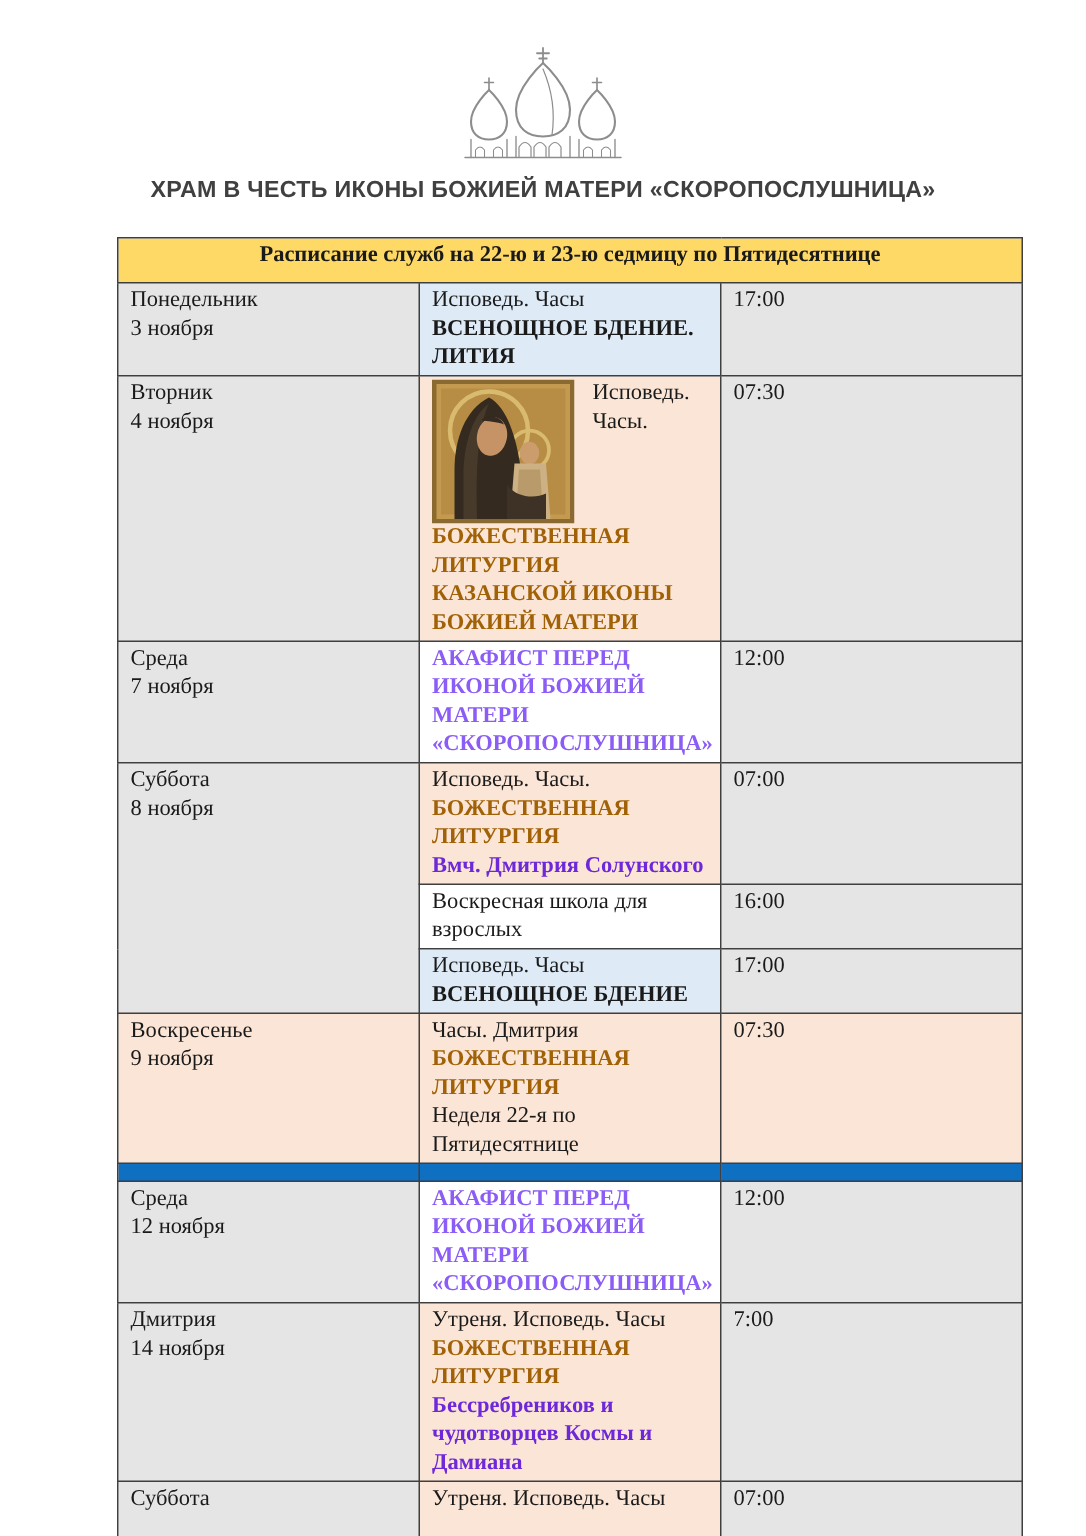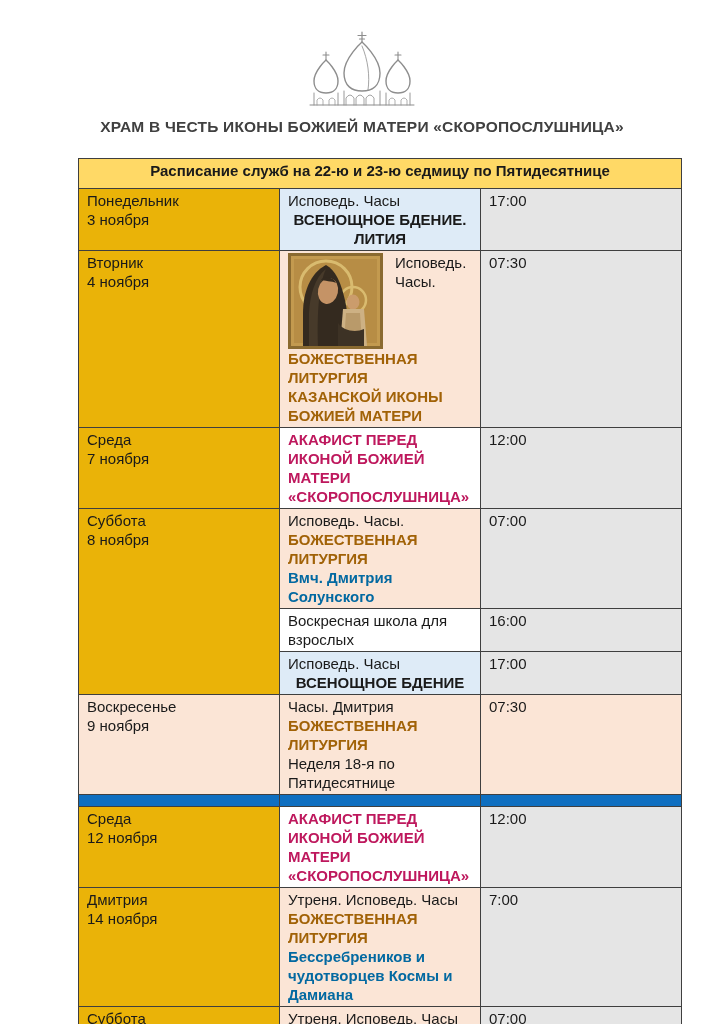--- a/index.html
+++ b/index.html
@@ -7,38 +7,38 @@
     font-family: "Liberation Sans", sans-serif; }
 
   .logo-wrap { width: 724px; text-align: center; padding-top: 26px; height: 110px; }
 
   .doc-title { text-align: center; color: #404040; font-weight: bold; font-size: 15.5px;
     margin-top: 8px; letter-spacing: .2px; }
 
   table.sched { border-collapse: collapse; table-layout: fixed; width: 604px;
     margin: 22px 0 0 78px; font-size: 15px; }
   table.sched td { border: 1px solid #3f3f3f; vertical-align: top;
-    padding: 2px 8px 2px 8px; line-height: 19px; color: #1a1a1a; }
+    padding: 2px 8px 2px 8px; line-height: 19px; color: #1a1a1a; font-family: Liberation Serif, serif; }
 
   td.hdr { background: #FFD966; color: #0b72c2; font-weight: bold; text-align: center;
     font-size: 15px; padding: 5px 4px; }
 
-  td.day { width: 112px; line-height: 21px; background: #eab308; }
+  td.day { width: 112px; line-height: 21px; background: #e5e5e5; }
   td.svc { width: 429px; padding-left: 10px; }
   td.tm  { width: 63px; background: #e5e5e5; padding-left: 6px; }
 
   .bg-blue  { background: #DEEBF7 !important; }
   .bg-peach { background: #FBE5D6 !important; }
   .bg-white { background: #ffffff !important; }
 
   .line       { display: block; }
-  .bold       { font-weight: bold; text-align: center; }
+  .bold       { font-weight: bold; }
   .red-line   { font-weight: bold; color: #a16207; }
-  .green-line { font-weight: bold; color: #be185d; }
-  .blue-line  { font-weight: bold; color: #0369a1; }
+  .green-line { font-weight: bold; color: #8b5cf6; }
+  .blue-line  { font-weight: bold; color: #6d28d9; }
   .day-red    { color: #e8201a; }
 
   tr.sep td { background: #0f6fc0; padding: 0; height: 12px; border: 1px solid #3f3f3f; }
 
   td.icon-cell { padding: 3px 10px 3px 3px; }
   .icon-img { float: left; width: 95px; height: 96px; margin-right: 12px; }
   .icon-texts { overflow: hidden; padding-top: 2px; }
 
   
   tr.r-h32  { height: 30px; }
@@ -169,21 +169,21 @@
   </tr>
 
   <tr class="r-h55">
     <td class="day bg-peach day-red">
       <span class="line">Воскресенье</span>
       <span class="line">9 ноября</span>
     </td>
     <td class="svc bg-peach">
       <span class="line">Часы. Дмитрия</span>
       <span class="line red-line">БОЖЕСТВЕННАЯ ЛИТУРГИЯ</span>
-      <span class="line">Неделя 18-я по Пятидесятнице</span>
+      <span class="line">Неделя 22-я по Пятидесятнице</span>
     </td>
     <td class="tm bg-peach">07:30</td>
   </tr>
 
   <tr class="sep">
     <td></td>
     <td></td>
     <td></td>
   </tr>
 

